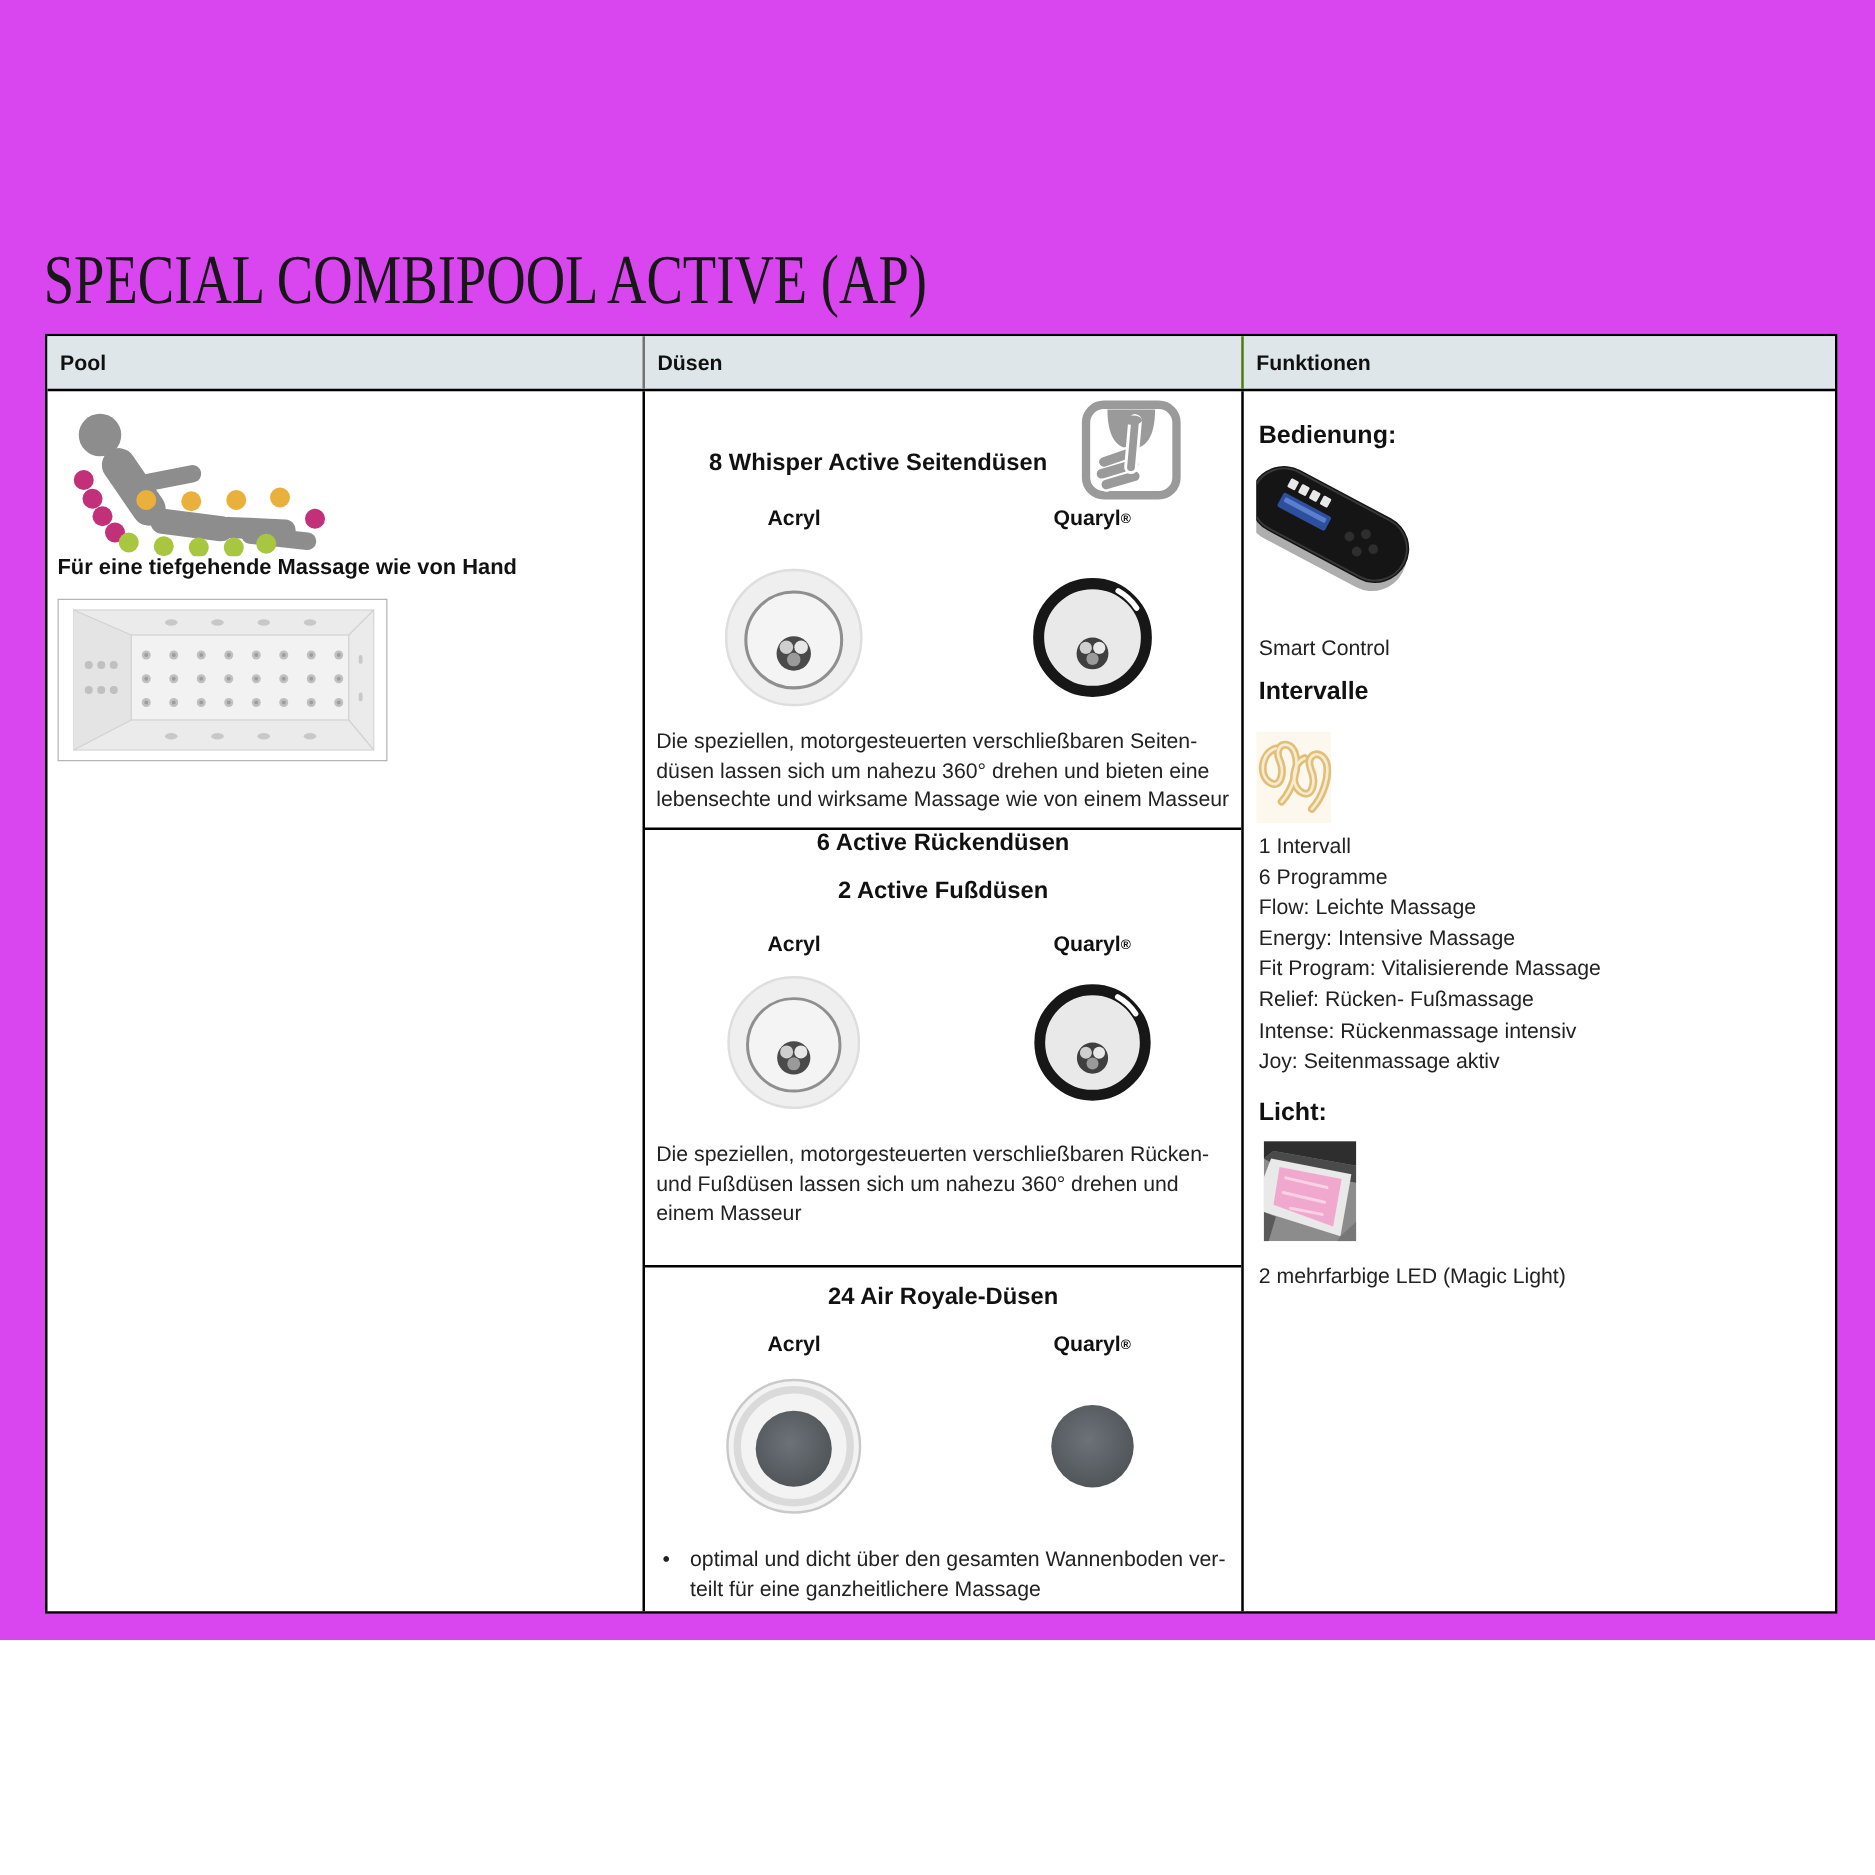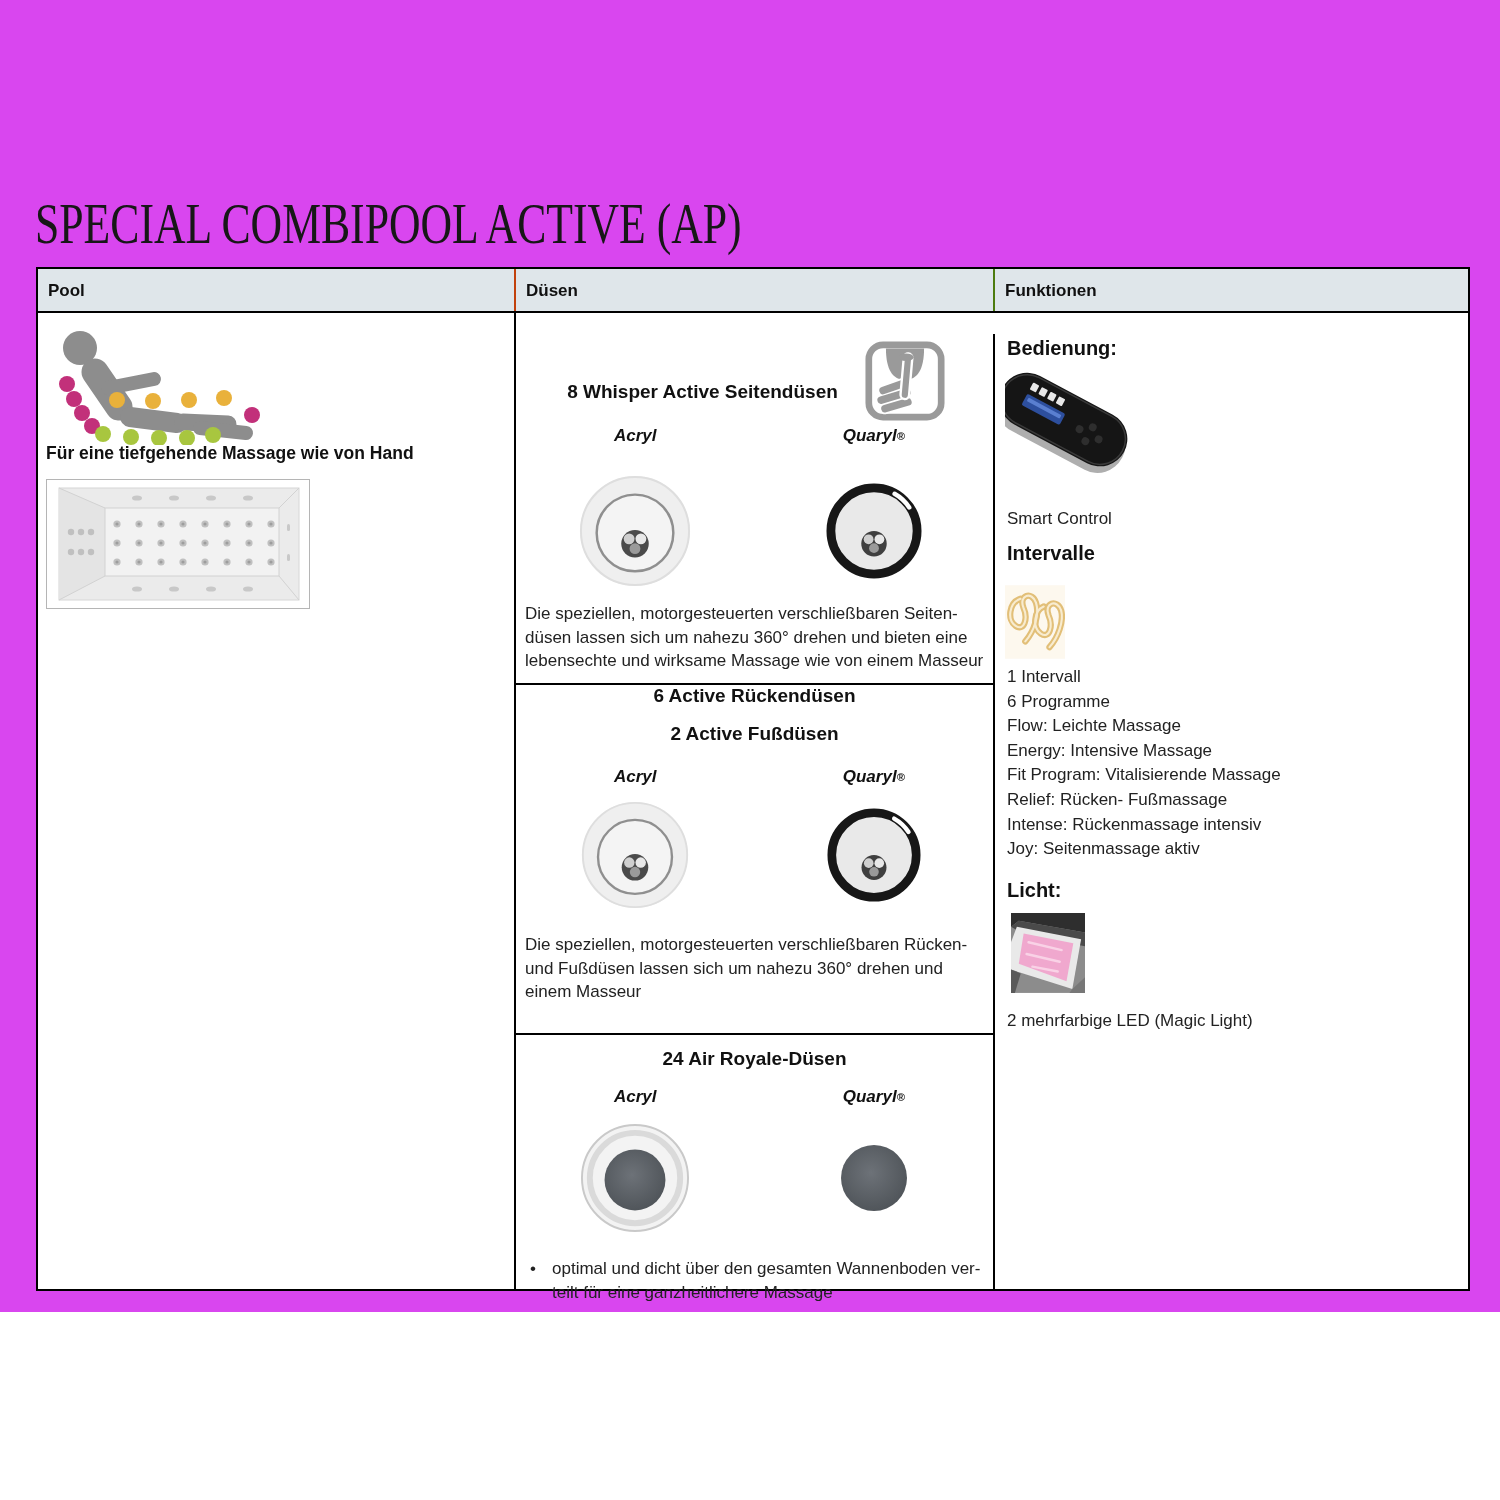--- a/index.html
+++ b/index.html
@@ -5,37 +5,37 @@
   html,body{margin:0;padding:0;background:#ffffff;}
   .page{position:relative;width:1500px;height:1312px;background:#d946ef;
         font-family:"Liberation Sans",sans-serif;color:#1c1c1c;overflow:hidden;padding-left:20px;}
   .doc-title{position:absolute;left:35px;top:192px;font-family:"Liberation Serif",serif;
         font-size:56px;color:#171717;white-space:nowrap;transform:scaleX(0.78);
         transform-origin:left top;font-weight:400;}
   .spec-table{position:absolute;left:36px;top:267px;width:1434px;height:1024px;
         border:2px solid #000;box-sizing:border-box;background:#fff;}
   .thead{display:flex;height:44px;background:#dfe6ea;border-bottom:2px solid #000;box-sizing:border-box;}
   .th{font-weight:bold;font-size:17px;padding:12px 0 0 10px;box-sizing:border-box;color:#111;}
-  .th-pool{width:478px;border-right:2px solid #c2410c;}
+  .th-pool{width:478px;border-right:2px solid #737373;}
   .th-duesen{width:479px;border-right:2px solid #4d7c0f;}
   .th-funk{flex:1;}
   .tbody{display:flex;height:976px;}
   .cell{position:relative;box-sizing:border-box;}
   .cell-pool{width:478px;border-right:2px solid #000;}
-  .cell-duesen{width:479px;border-right:2px solid #000;margin-top:21px;}
+  .cell-duesen{width:479px;border-right:2px solid #000;}
   .cell-funk{flex:1;}
   .abs{position:absolute;}
   .d-section{position:absolute;left:0;width:100%;box-sizing:border-box;}
   .sec1{top:0;height:351px;border-bottom:2px solid #000;}
   .sec2{top:351px;height:350px;border-bottom:2px solid #000;}
   .sec3{top:701px;bottom:0;}
   .d-title{position:absolute;left:0;width:100%;text-align:center;font-weight:bold;font-size:19px;color:#111;}
   .sec1 .d-title{width:calc(100% - 104px);}
   .half-row{position:absolute;left:0;width:100%;display:flex;}
-  .half{width:50%;display:flex;justify-content:center;align-items:center;font-weight:bold;font-size:17px;color:#111;font-style:italic;}
+  .half{width:50%;display:flex;justify-content:center;align-items:center;font-weight:bold;font-size:17px;color:#111;}
   .half sup{font-size:11px;}
   .d-desc{position:absolute;font-size:17px;line-height:23.5px;color:#222;}
   .bullet-row{position:absolute;display:flex;font-size:17px;line-height:23.5px;color:#222;}
   .bullet-glyph{width:22px;flex:none;padding-left:2px;}
   .f-h{position:absolute;font-weight:bold;font-size:20px;color:#111;}
   .f-t{position:absolute;font-size:17px;color:#222;}
   .f-list{position:absolute;font-size:17px;line-height:24.6px;color:#222;}
   .pool-caption{position:absolute;font-weight:bold;font-size:17.5px;color:#111;}
   .tub-frame{position:absolute;border:1px solid #b5b5b5;background:#fff;line-height:0;}
 </style>

